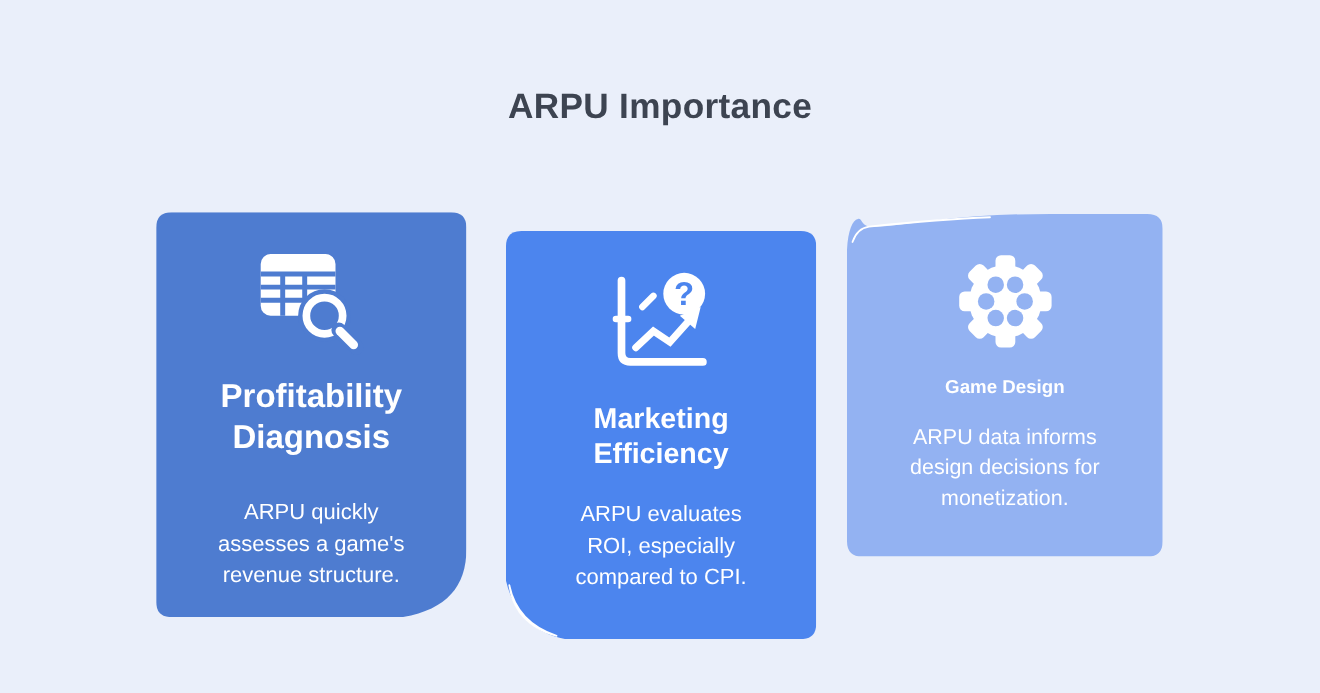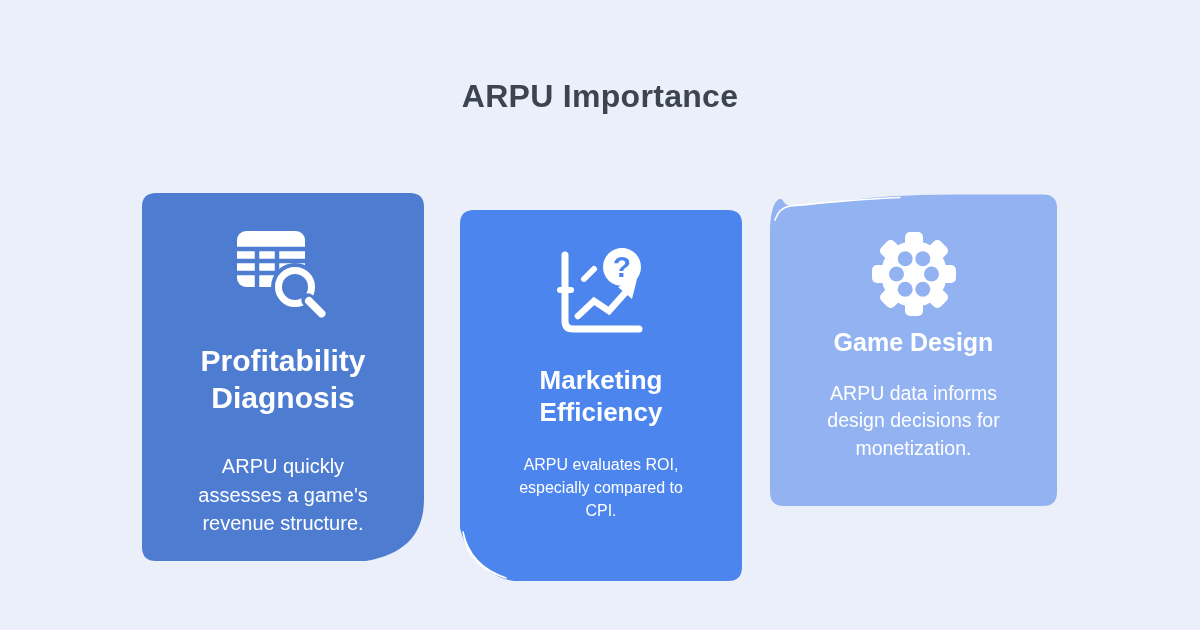--- a/index.html
+++ b/index.html
@@ -27,23 +27,23 @@
   .card h2{font-weight:bold;line-height:1.22;color:#FFFFFF;}
   .card p{line-height:1.42;color:#FFFFFF;}
   .card1{left:142px;top:193px;width:282px;height:368px;}
   .card2{left:460px;top:210px;width:282px;height:371px;}
   .card3{left:770px;top:193px;width:287px;height:313px;}
   .card1 .icon{margin-top:34px;}
   .card2 .icon{margin-top:35px;}
   .card3 .icon{margin-top:33px;}
   .card1 h2{font-size:30px;max-width:235px;margin:20px auto 0;}
   .card2 h2{font-size:26px;max-width:220px;margin:24px auto 16px;}
-  .card3 h2{font-size:25px;max-width:240px;margin:5px auto 0;}
+  .card3 h2{font-size:17px;max-width:240px;margin:20px auto 0;}
   .card1 p{font-size:20px;max-width:187px;margin:36px auto 0;}
-  .card2 p{font-size:16px;max-width:192px;margin:26px auto 0;}
+  .card2 p{font-size:20px;max-width:192px;margin:26px auto 0;}
   .card3 p{font-size:19.5px;max-width:197px;margin:22px auto 0;text-align:center;}
 </style>
 </head>
 <body>
 
 <div class="stage">
 
 
   <h1 class="page-title">ARPU Importance</h1>
 

